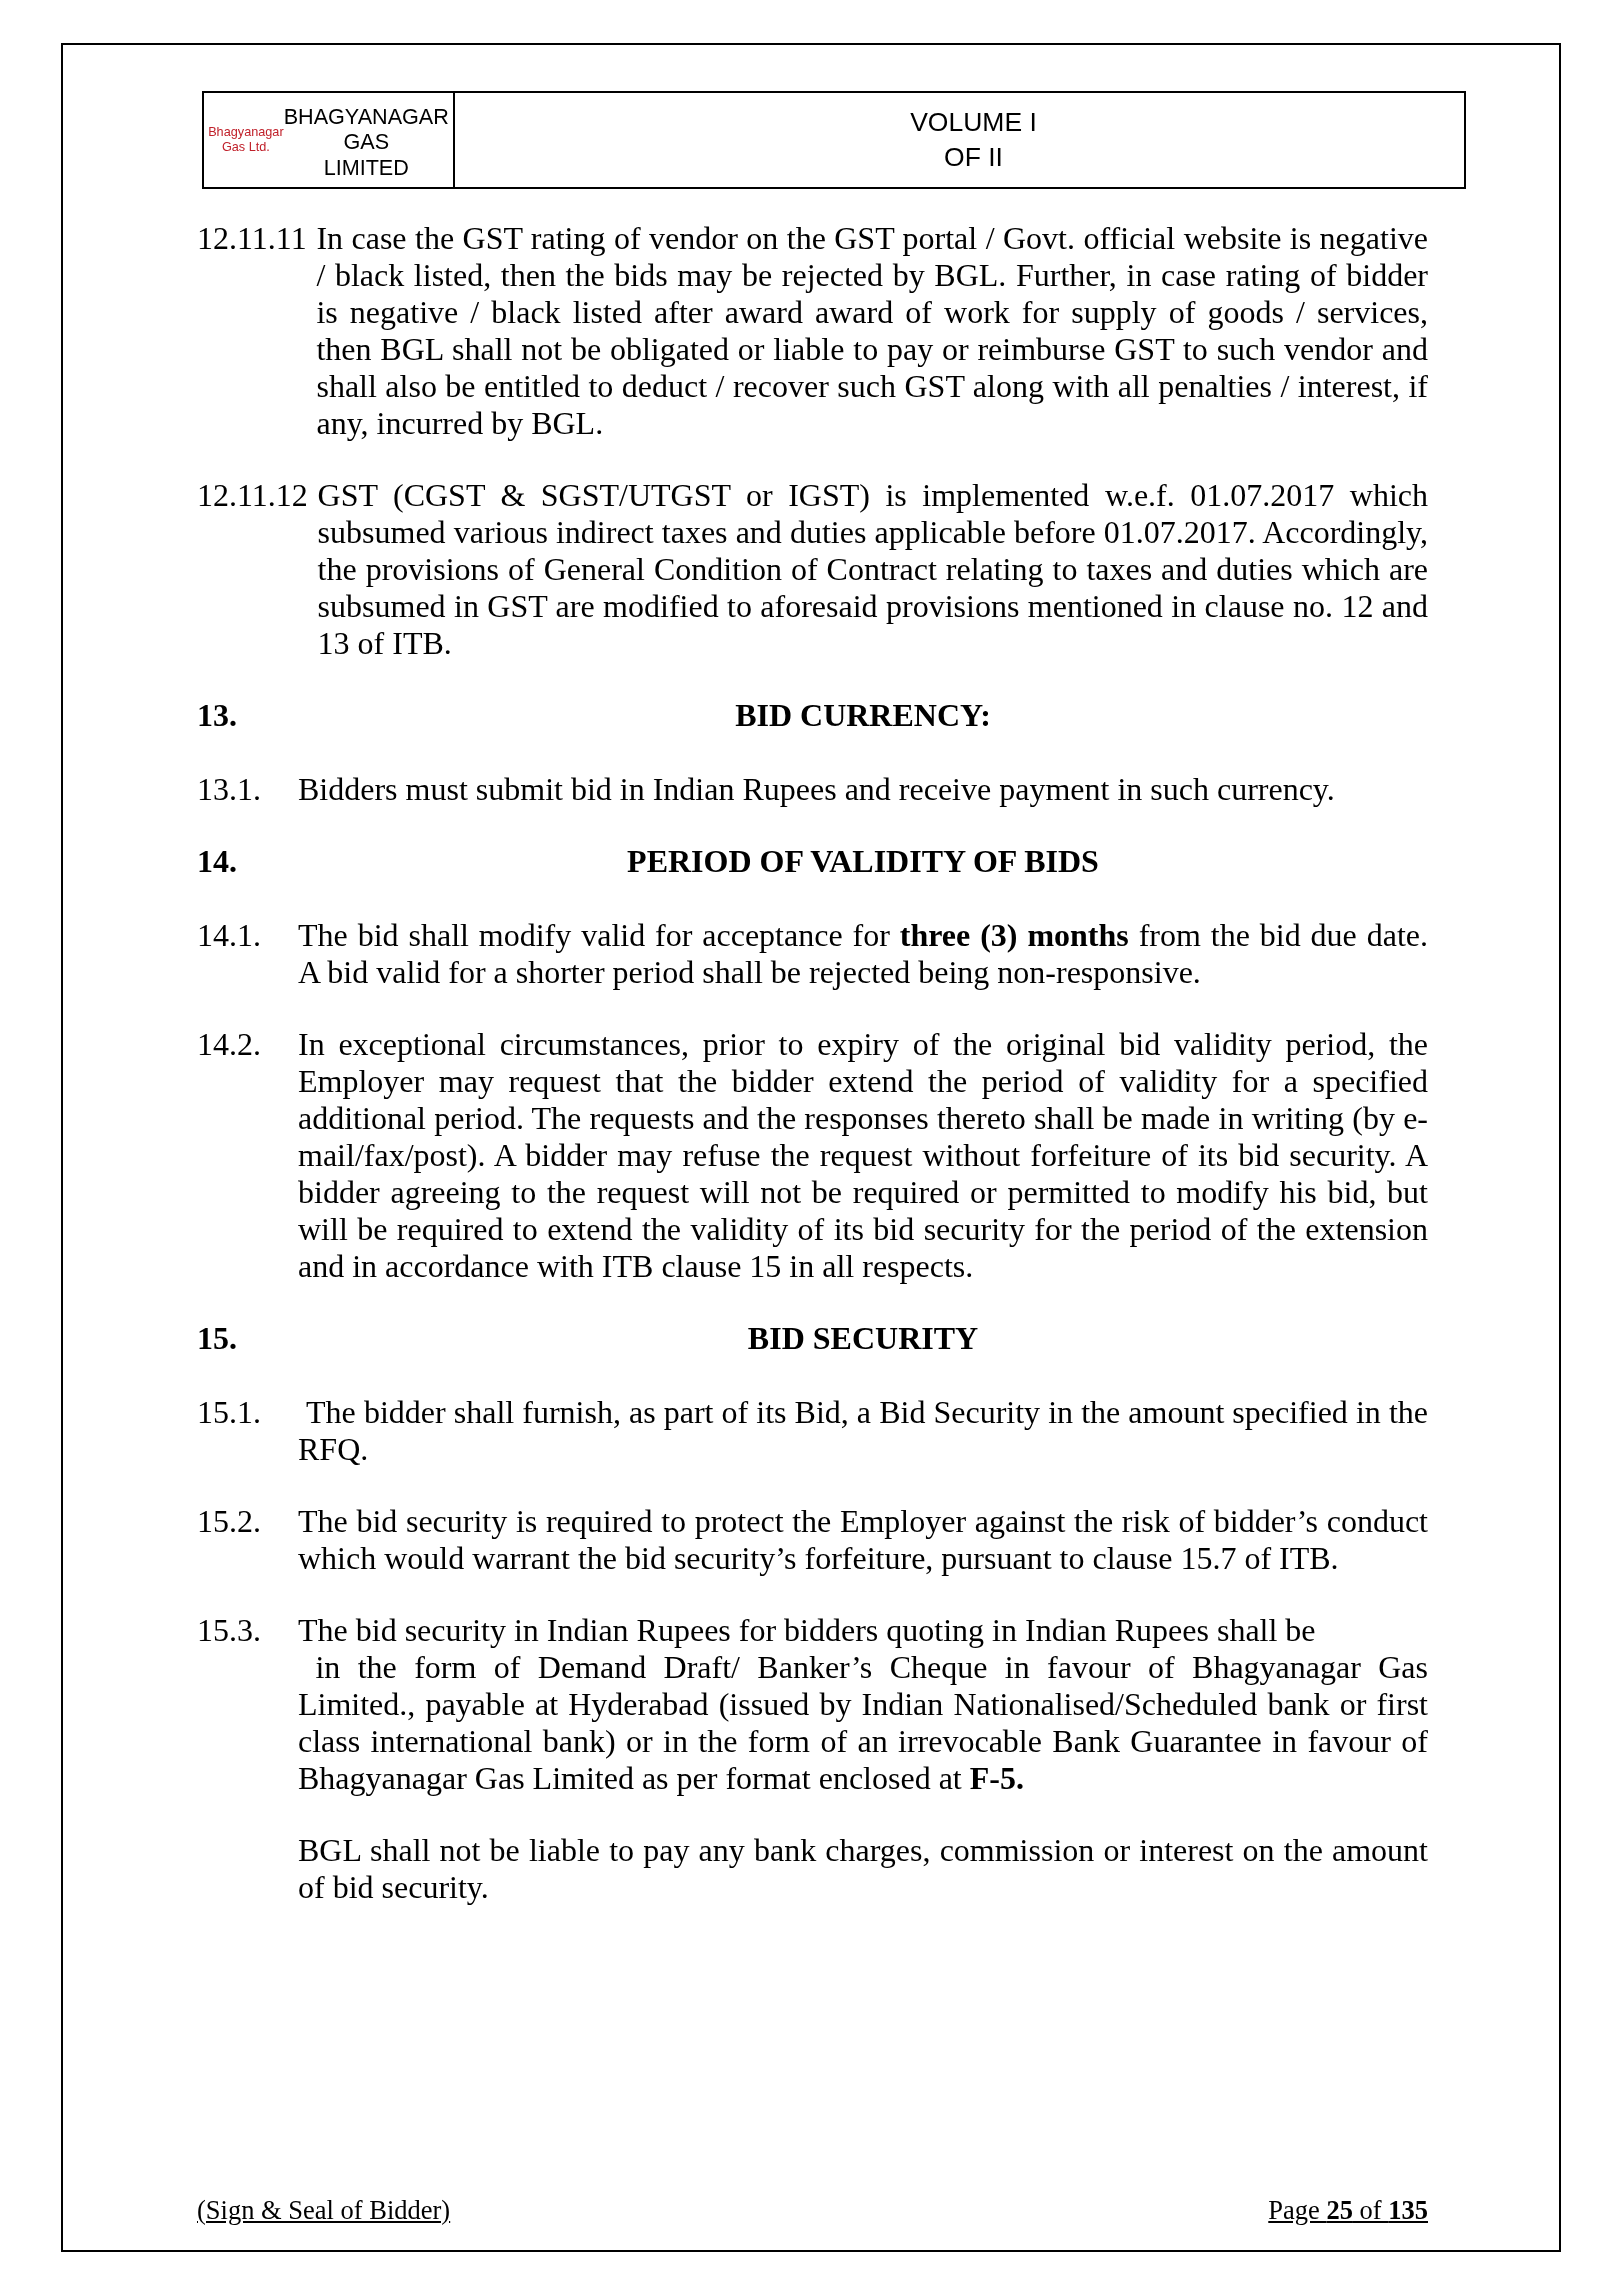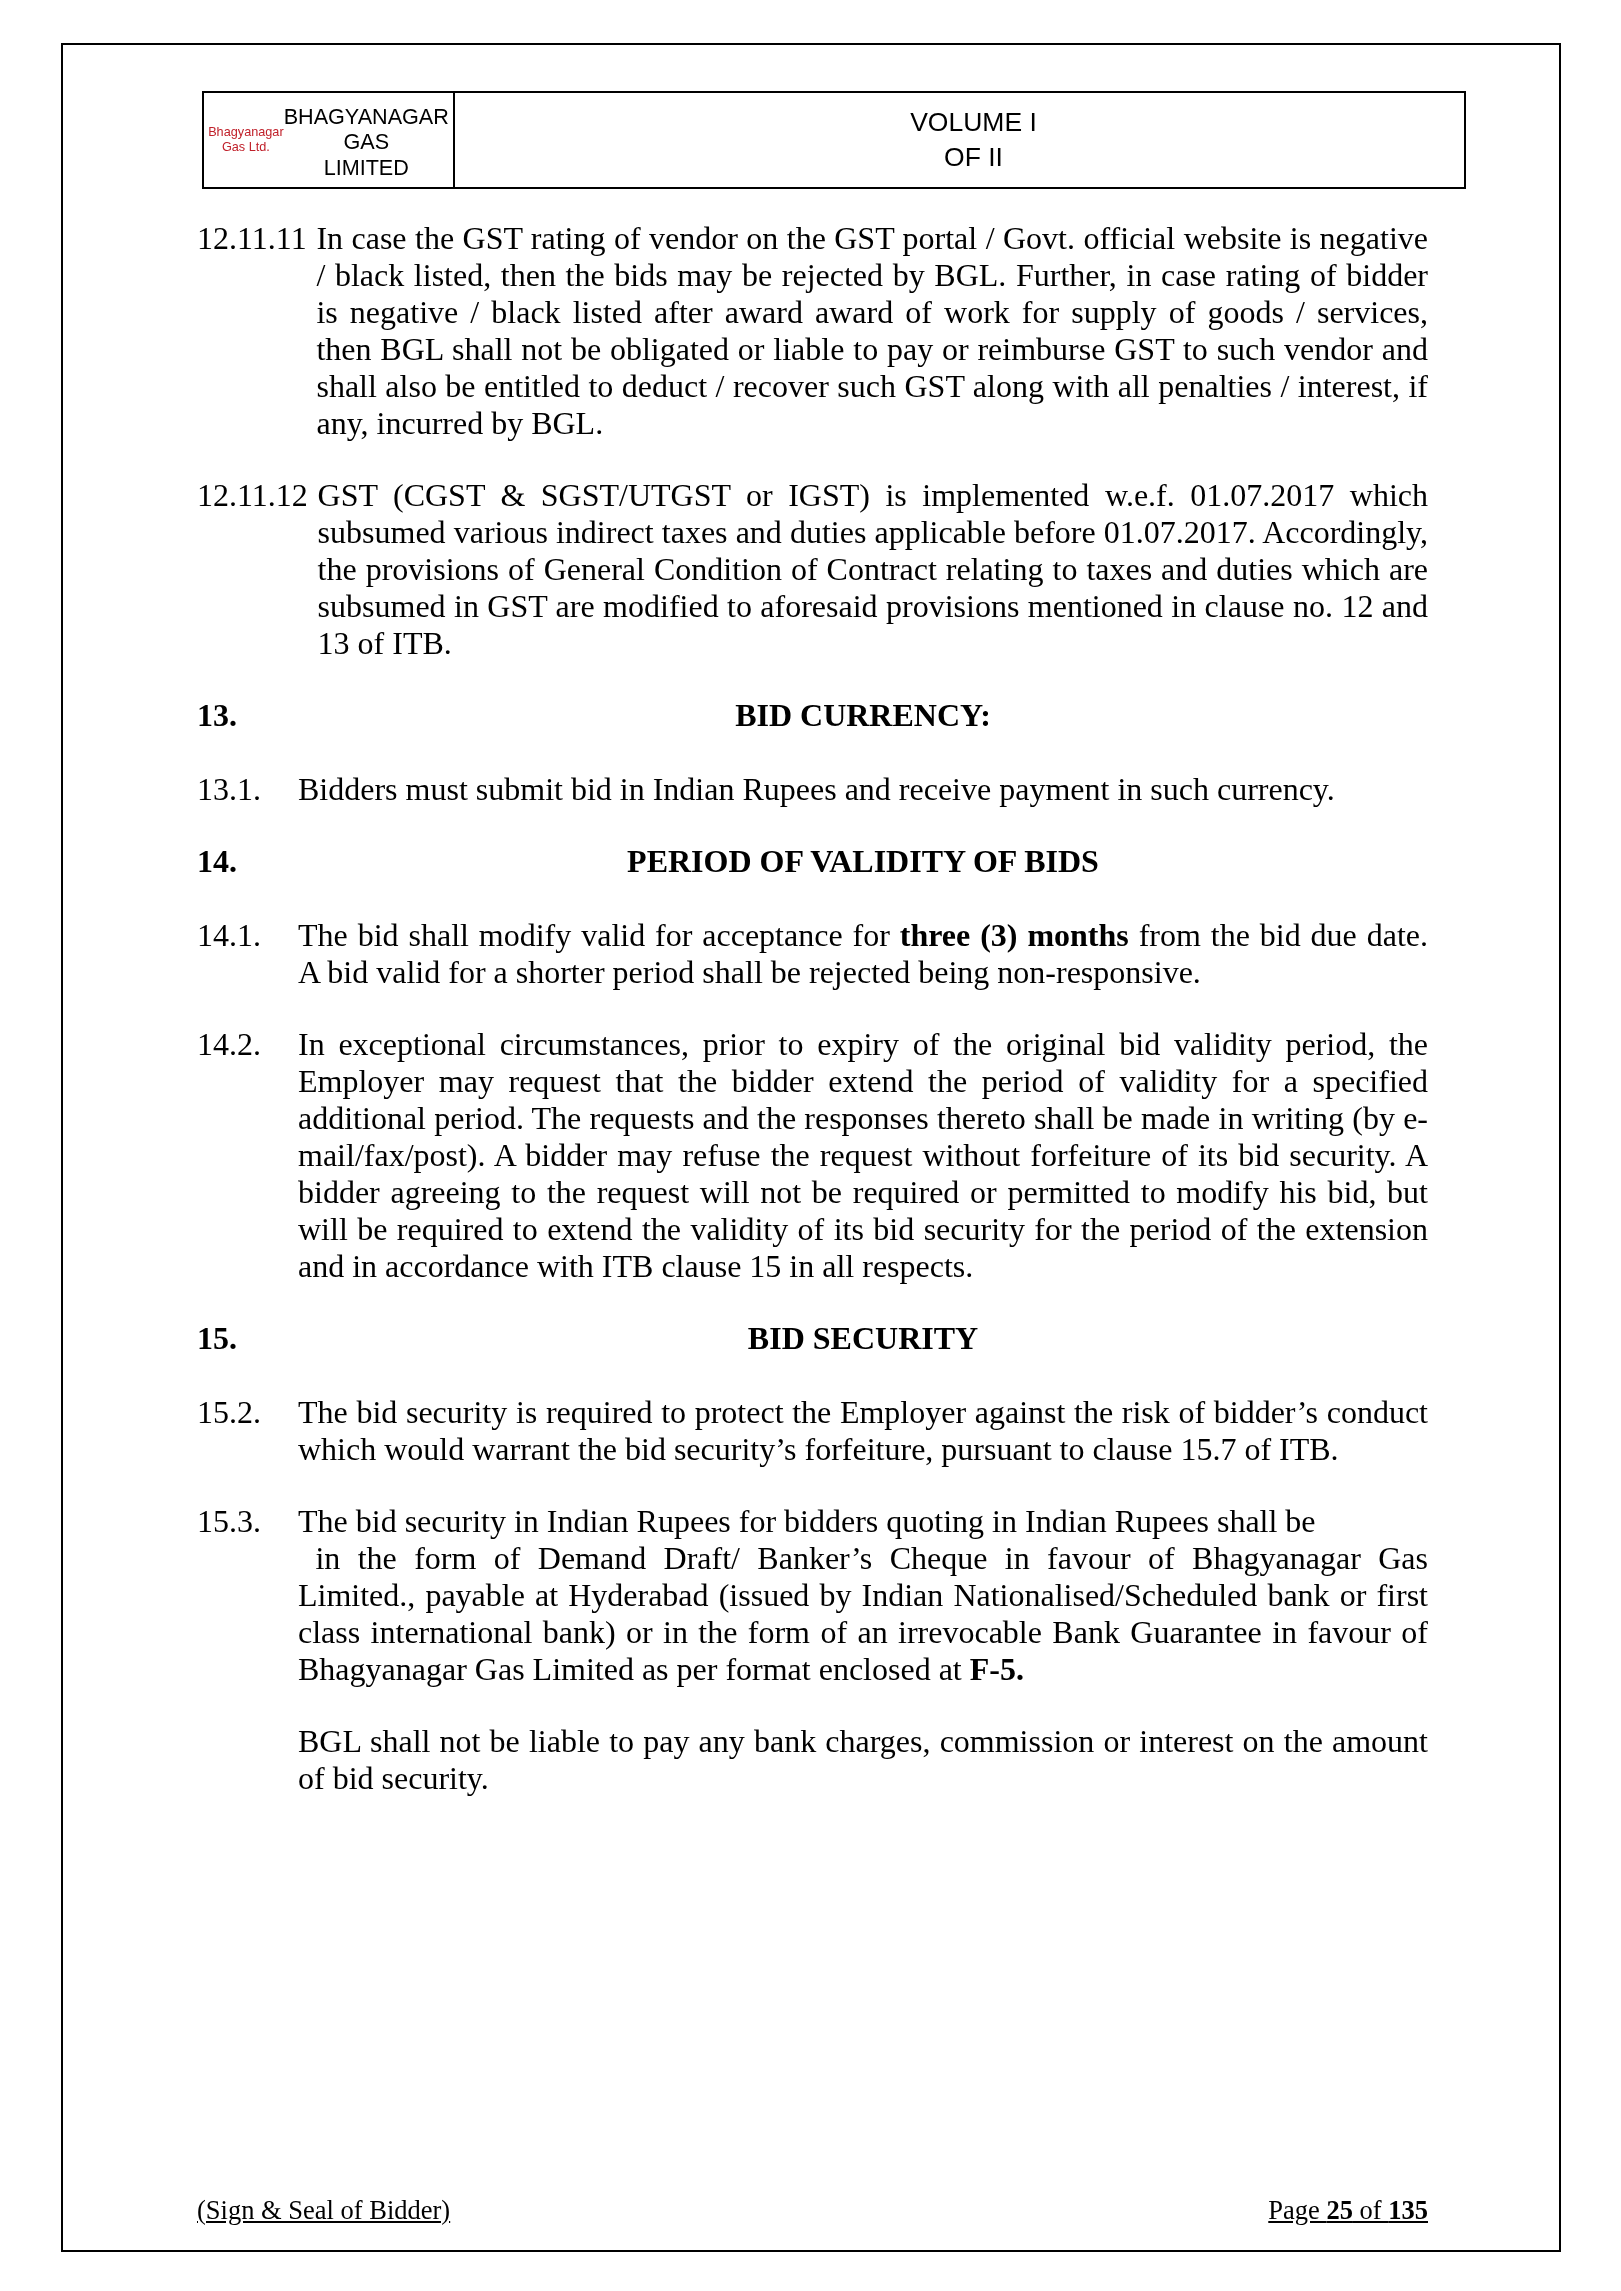--- a/index.html
+++ b/index.html
@@ -130,20 +130,24 @@
       </div>
       <div class="row">
         <div class="num">14.2.</div>
         <div class="txt"><span>In exceptional circumstances, prior to expiry of the original bid validity period, the Employer may request that the bidder extend the period of validity for a specified additional period. The requests and the responses thereto shall be made in writing (by e-mail/fax/post). A bidder may refuse the request without forfeiture of its bid security. A bidder agreeing to the request will not be required or permitted to modify his bid, but will be required to extend the validity of its bid security for the period of the extension and in accordance with ITB clause 15 in all respects.</span></div>
       </div>
       <div class="row heading">
         <div class="num">15.</div>
         <div class="txt"><span class="b">BID SECURITY</span></div>
       </div>
       <div class="row">
+        <div class="num">15.1.</div>
+        <div class="txt"><span>&nbsp;The bidder shall furnish, as part of its Bid, a Bid Security in the amount specified in the RFQ.</span></div>
+      </div>
+      <div class="row">
         <div class="num">15.2.</div>
         <div class="txt"><span>The bid security is required to protect the Employer against the risk of bidder’s conduct which would warrant the bid security’s forfeiture, pursuant to clause 15.7 of ITB.</span></div>
       </div>
       <div class="row">
         <div class="num">15.3.</div>
         <div class="txt"><span>The bid security in Indian Rupees for bidders quoting in Indian Rupees shall be</span><br><span>&nbsp;in the form of Demand Draft/ Banker’s Cheque in favour of Bhagyanagar Gas Limited., payable at Hyderabad (issued by Indian Nationalised/Scheduled bank or first class international bank) or in the form of an irrevocable Bank Guarantee in favour of Bhagyanagar Gas Limited as per format enclosed at </span><span class="b">F-5.</span></div>
       </div>
       <div class="row">
         <div class="num"></div>
         <div class="txt"><span>BGL shall not be liable to pay any bank charges, commission or interest on the amount of bid security.</span></div>

